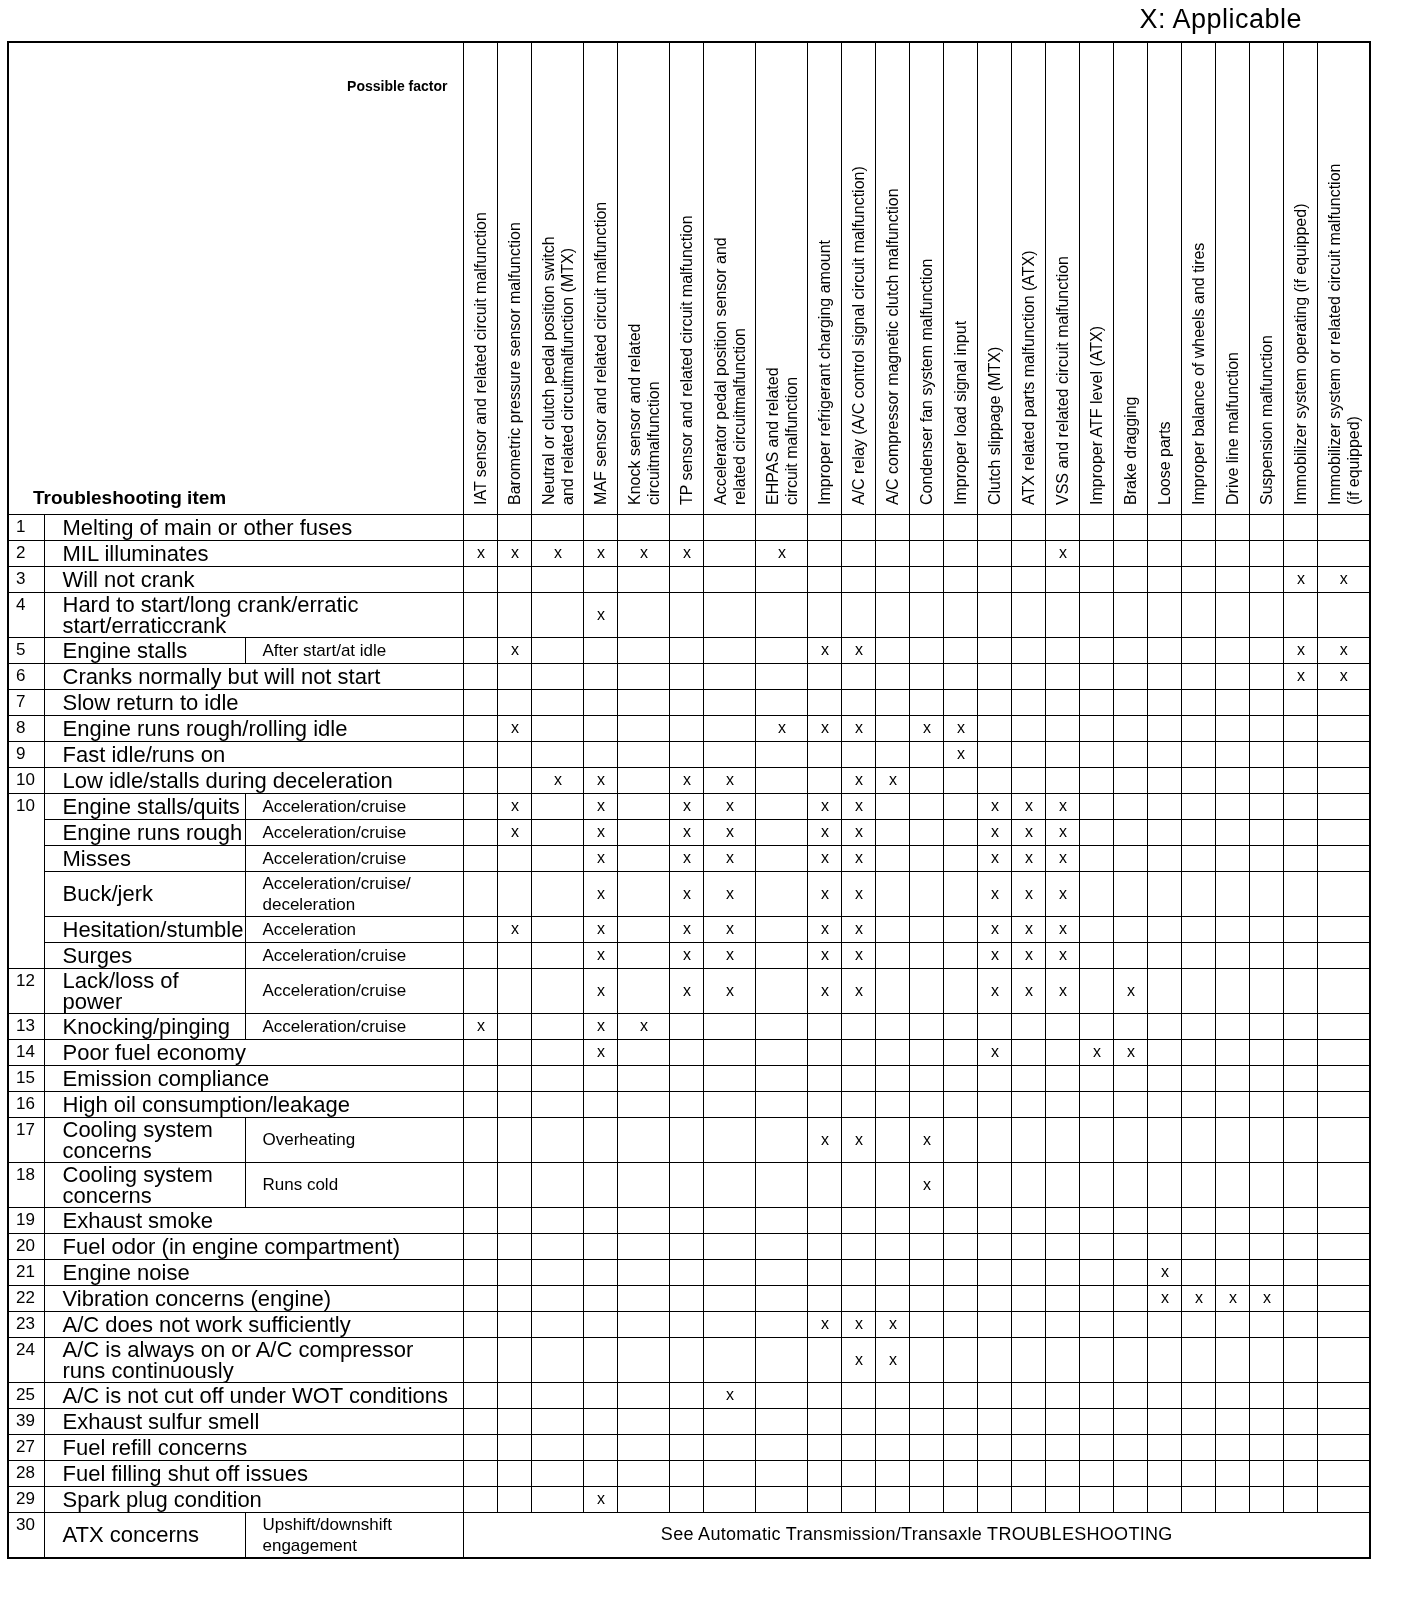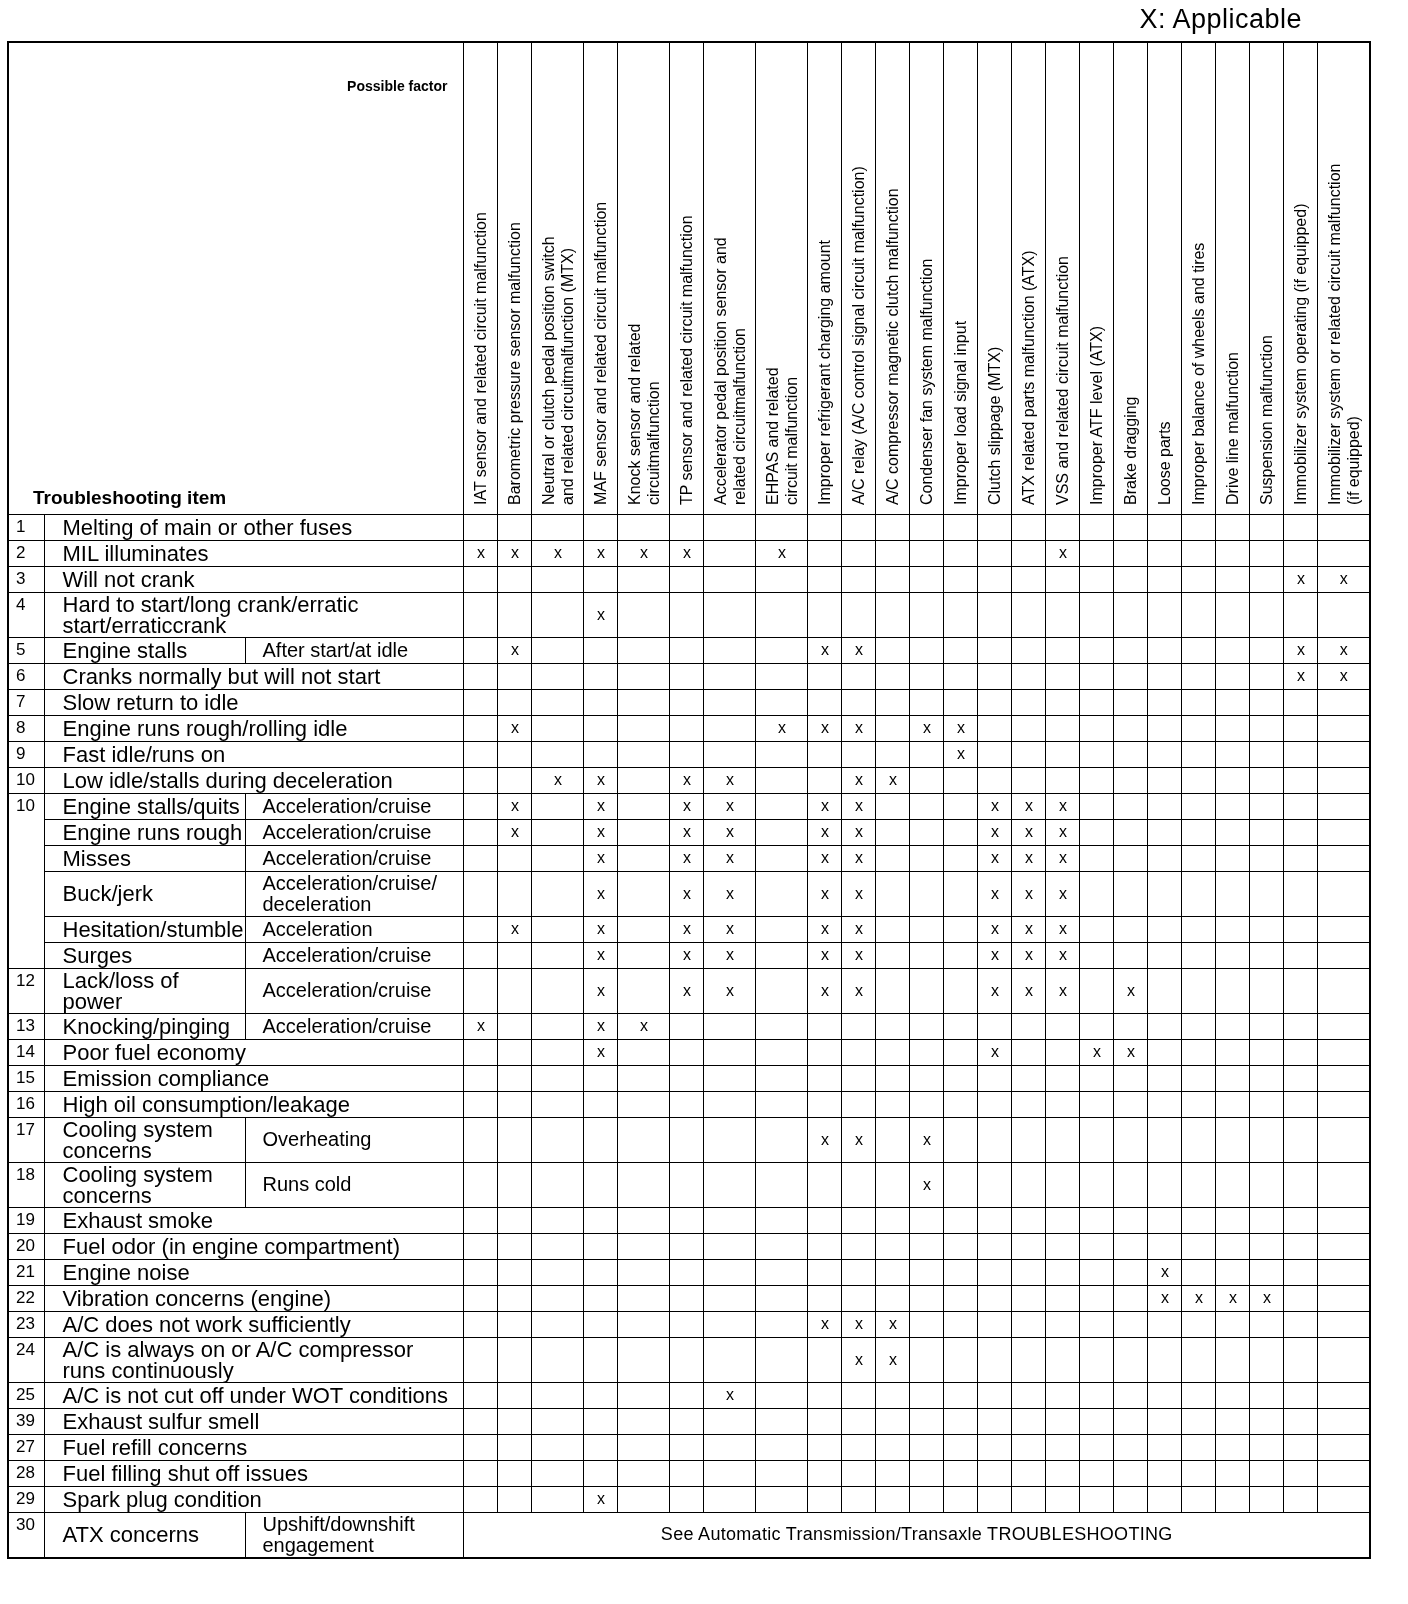--- a/index.html
+++ b/index.html
@@ -64,21 +64,21 @@
     padding: 2px 0 0 7px;
     vertical-align: top;
   }
   td.item {
     font-size: 22px;
     line-height: 21px;
     padding: 1px 2px 1px 18px;
     white-space: pre-line;
   }
   td.cond {
-    font-size: 20px;
+    font-size: 17px;
     line-height: 21px;
     padding: 1px 2px 1px 16px;
     white-space: pre-line;
   }
   td.mark {
     text-align: center;
     font-size: 16px;
     padding: 0;
   }
   td.note {

